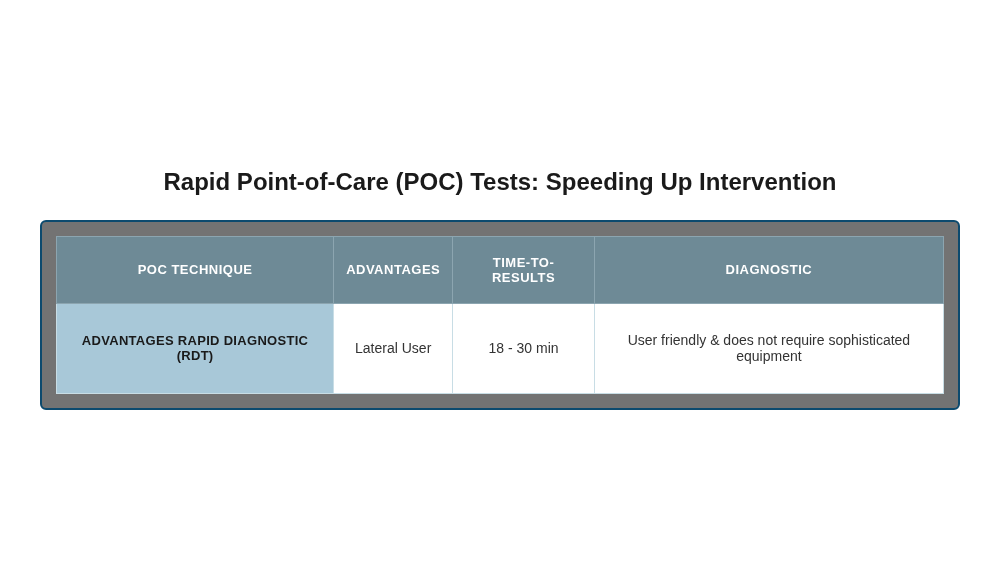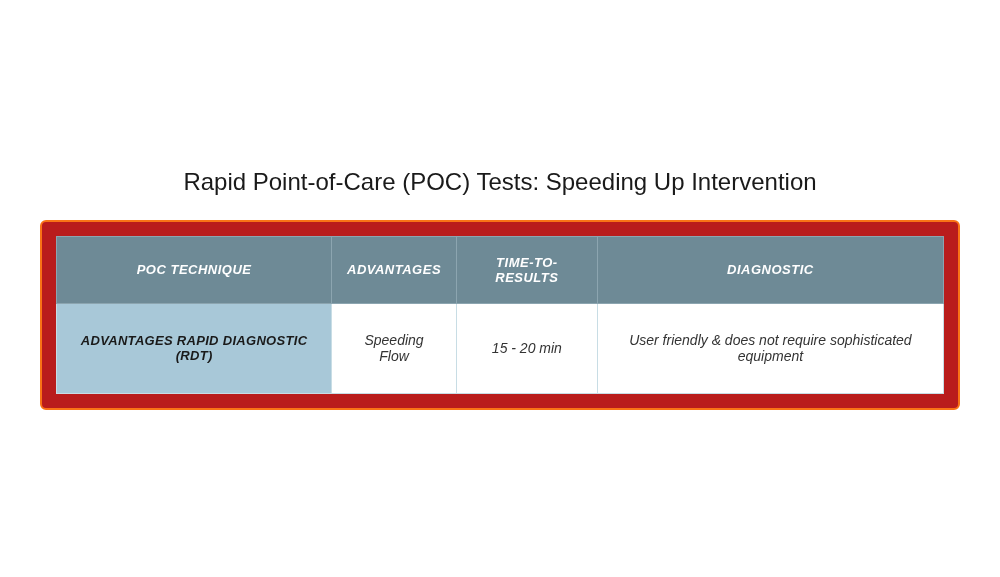--- a/index.html
+++ b/index.html
@@ -15,33 +15,32 @@
       font-family: 'Arial', sans-serif;
       display: flex;
       flex-direction: column;
       align-items: center;
       justify-content: center;
       padding: 20px 40px;
     }
 
     .page-title {
       font-size: 24px;
-      font-weight: 400;
+      font-weight: 700;
       color: #1a1a1a;
       margin-bottom: 24px;
       text-align: center;
     }
 
     .table-wrapper {
-      border: 2px solid #f97316;
-      background: #b91c1c;
+      border: 2px solid #0c4a6e;
+      background: #737373;
       border-radius: 6px;
       padding: 14px;
       width: 100%;
-      font-style: italic;
     }
 
     .table {
       width: 100%;
       border-collapse: collapse;
     }
 
     .table th {
       background: #6e8a96;
       color: #ffffff;
@@ -87,19 +86,19 @@
       <tr>
         <th>POC TECHNIQUE</th>
         <th>ADVANTAGES</th>
         <th>TIME-TO-RESULTS</th>
         <th>DIAGNOSTIC</th>
       </tr>
     </thead>
     <tbody>
       <tr>
         <td class="poc-technique">ADVANTAGES RAPID DIAGNOSTIC (RDT)</td>
-        <td>Speeding Flow</td>
-        <td>15 - 20 min</td>
+        <td>Lateral User</td>
+        <td>18 - 30 min</td>
         <td>User friendly &amp; does not require sophisticated equipment</td>
       </tr>
     </tbody>
   </table>
 </div>
 
 </body></html>

